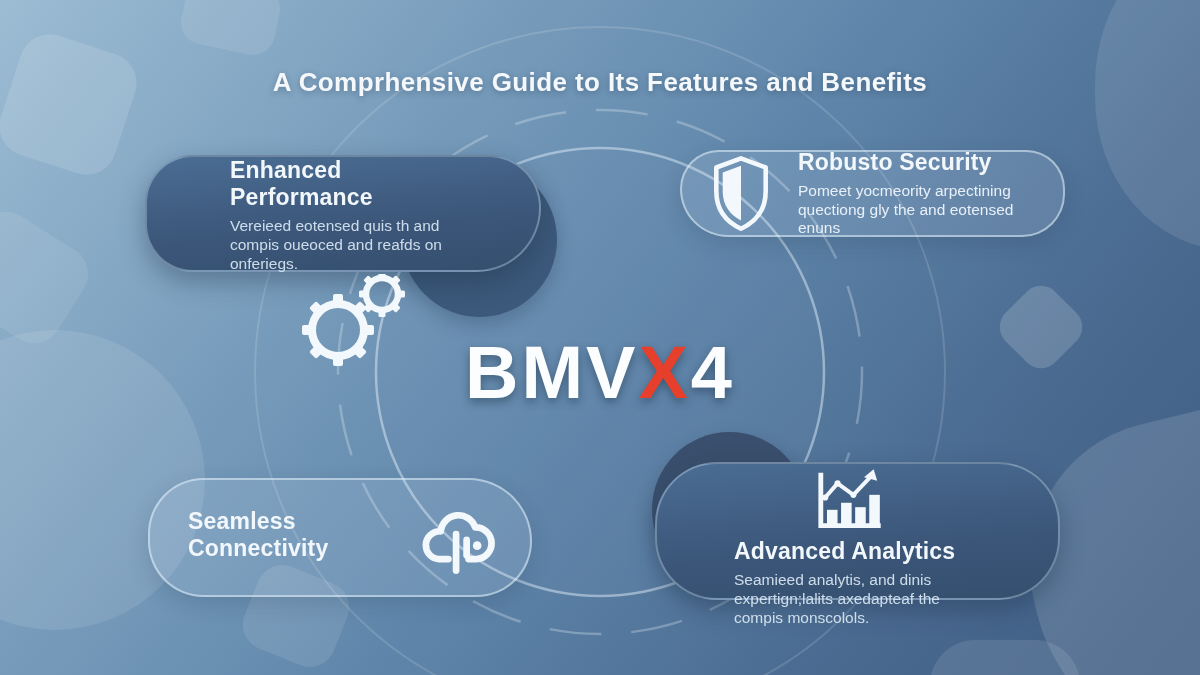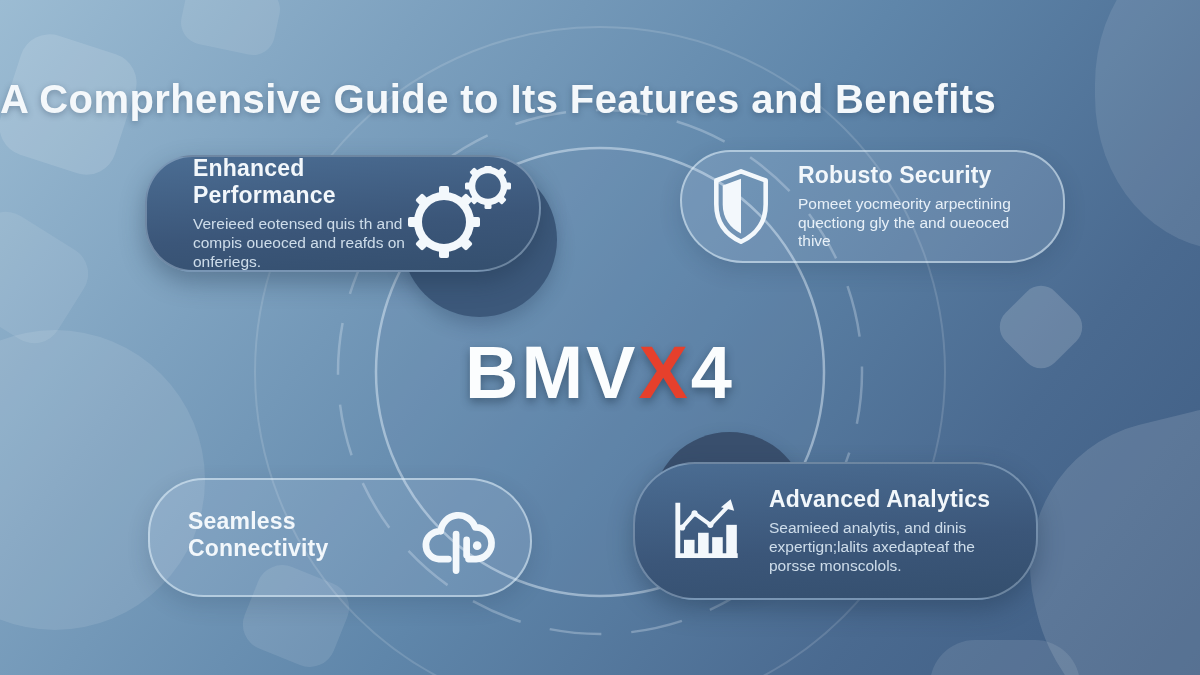--- a/index.html
+++ b/index.html
@@ -16,67 +16,68 @@
   .blob.sq4{left:248px;top:572px;width:96px;height:88px;border-radius:26px;transform:rotate(22deg);}
   .blob.diamond{left:1006px;top:292px;width:70px;height:70px;border-radius:20px;transform:rotate(45deg);background:rgba(255,255,255,0.17);}
   .blob.circleL{left:-95px;top:330px;width:300px;height:300px;border-radius:50%;background:rgba(255,255,255,0.10);}
   .blob.tr{left:1095px;top:-70px;width:280px;height:320px;border-radius:48%;background:rgba(255,255,255,0.10);}
   .blob.br1{left:1035px;top:415px;width:330px;height:340px;border-radius:45% 40% 48% 55%;transform:rotate(-14deg);background:rgba(255,255,255,0.13);}
   .blob.br2{left:930px;top:640px;width:150px;height:90px;border-radius:45px;background:rgba(255,255,255,0.10);}
 
   .rings{position:absolute;left:0;top:0;z-index:1;}
 
   .page-title{
-    position:absolute;left:0;top:50px;width:100%;z-index:4;
-    font-size:40px;font-weight:700;color:#f4f8fb;letter-spacing:0.4px;
+    position:absolute;left:0;top:50px;width:100%;text-align:center;z-index:4;
+    font-size:26px;font-weight:700;color:#f4f8fb;letter-spacing:0.4px;
     text-shadow:0 2px 6px rgba(30,50,75,0.35);
   }
 
   .product-name{
     position:absolute;left:0;top:330px;width:100%;text-align:center;z-index:2;
     font-size:74px;font-weight:700;color:#fbfdfe;letter-spacing:3px;
     text-shadow:0 4px 10px rgba(20,40,60,0.45);
   }
   .product-name .accent{color:#e6402c;}
 
   .bulge{position:absolute;border-radius:50%;z-index:2;}
   .bulge.dark{background:#3c587a;box-shadow:0 8px 18px rgba(25,45,70,0.25);}
   .bulge.b1{left:402px;top:162px;width:155px;height:155px;}
   .bulge.b4{left:652px;top:432px;width:155px;height:155px;background:#394f6d;}
 
   .card{position:absolute;display:flex;align-items:center;z-index:3;box-sizing:border-box;}
   .card.dark{
     background:linear-gradient(175deg,#4b6d93 0%,#3b5679 60%,#344f6e 100%);
     border:2px solid rgba(200,220,240,0.38);
     box-shadow:0 10px 25px rgba(25,45,70,0.35);
+    flex-direction:column;
   }
   .card.light{
     background:rgba(210,230,245,0.14);
     border:2px solid rgba(228,242,252,0.55);
     box-shadow:0 8px 22px rgba(25,45,70,0.16);
   }
   .card-text{flex:1;}
   .card-title{font-size:23px;font-weight:700;color:#f2f7fb;margin:0 0 6px 0;letter-spacing:0.2px;}
   .card-body{font-size:15.5px;line-height:1.22;color:rgba(216,230,242,0.93);margin:0;}
   .card.light .card-body{color:rgba(238,246,252,0.95);}
   .card-icon{flex:0 0 auto;display:flex;align-items:center;justify-content:center;}
 
   .card1{left:145px;top:155px;width:396px;height:117px;border-radius:58px 64px 78px 58px;padding:0 24px 0 46px;}
   .card1 .card-text{max-width:248px;}
   .card1 .card-icon{width:110px;}
 
-  .card2{left:680px;top:150px;width:385px;height:113px;border-radius:56px 56px 62px 70px;padding:0 26px 0 26px;}
+  .card2{left:680px;top:150px;width:385px;height:87px;border-radius:56px 56px 62px 70px;padding:0 26px 0 26px;}
   .card2 .card-icon{width:66px;margin-right:24px;}
   .card2 .card-text{max-width:235px;}
 
   .card3{left:148px;top:478px;width:384px;height:119px;border-radius:58px 66px 58px 58px;padding:0 22px 0 38px;}
   .card3 .card-text{max-width:250px;}
   .card3 .card-icon{width:100px;}
 
-  .card4{left:633px;top:462px;width:405px;height:138px;border-radius:62px;padding:0 26px 0 34px;}
+  .card4{left:655px;top:462px;width:405px;height:138px;border-radius:62px;padding:0 26px 0 34px;}
   .card4 .card-icon{width:74px;margin-right:26px;}
   .card4 .card-text{max-width:255px;}
 
   svg{display:block;}
 </style>
 </head>
 <body>
 
 <div class="blob sq1"></div>
 <div class="blob sq2"></div>
@@ -172,21 +173,21 @@
 
 <div class="card light card2">
   <span class="card-icon">
     <svg width="64" height="80" viewBox="0 0 70 86">
       <path d="M35 4 L62 14 V40 C62 62 50 74 35 81 C20 74 8 62 8 40 V14 Z" fill="none" stroke="#f3f8fc" stroke-width="5" stroke-linejoin="round"></path>
       <path d="M35 12 L15 19.5 V40 C15 56 23.5 66 35 72 Z" fill="#f3f8fc"></path>
     </svg>
   </span>
   <div class="card-text">
     <h2 class="card-title">Robusto Security</h2>
-    <p class="card-body">Pomeet yocmeority arpectining quectiong gly the and oueoced thive</p>
+    <p class="card-body">Pomeet yocmeority arpectining quectiong gly the and eotensed enuns</p>
   </div>
 </div>
 
 <div class="card light card3">
   <div class="card-text">
     <h2 class="card-title">Seamless Connectivity</h2>
   </div>
   <span class="card-icon">
     <svg width="92" height="82" viewBox="0 0 96 84">
       <path d="M38 64 H28 A14.5 14.5 0 1 1 30 35 A18.5 18.5 0 0 1 66 31 A14 14 0 1 1 67 64 H59" fill="none" stroke="#f3f8fc" stroke-width="7" stroke-linecap="round" stroke-linejoin="round"></path>
@@ -207,15 +208,15 @@
       <rect x="65" y="33" width="12" height="35" fill="#f3f8fc"></rect>
       <polyline points="15,36 29,20 47,33 68,11" fill="none" stroke="#f3f8fc" stroke-width="4.5" stroke-linecap="round" stroke-linejoin="round"></polyline>
       <circle cx="15" cy="36" r="3.5" fill="#f3f8fc"></circle>
       <circle cx="29" cy="20" r="3.5" fill="#f3f8fc"></circle>
       <circle cx="47" cy="33" r="3.5" fill="#f3f8fc"></circle>
       <polygon points="70,4 74,17 59,13" fill="#f3f8fc"></polygon>
     </svg>
   </span>
   <div class="card-text">
     <h2 class="card-title">Advanced Analytics</h2>
-    <p class="card-body">Seamieed analytis, and dinis expertign;lalits axedapteaf the porsse monscolols.</p>
+    <p class="card-body">Seamieed analytis, and dinis expertign;lalits axedapteaf the compis monscolols.</p>
   </div>
 </div>
 
 </body></html>

